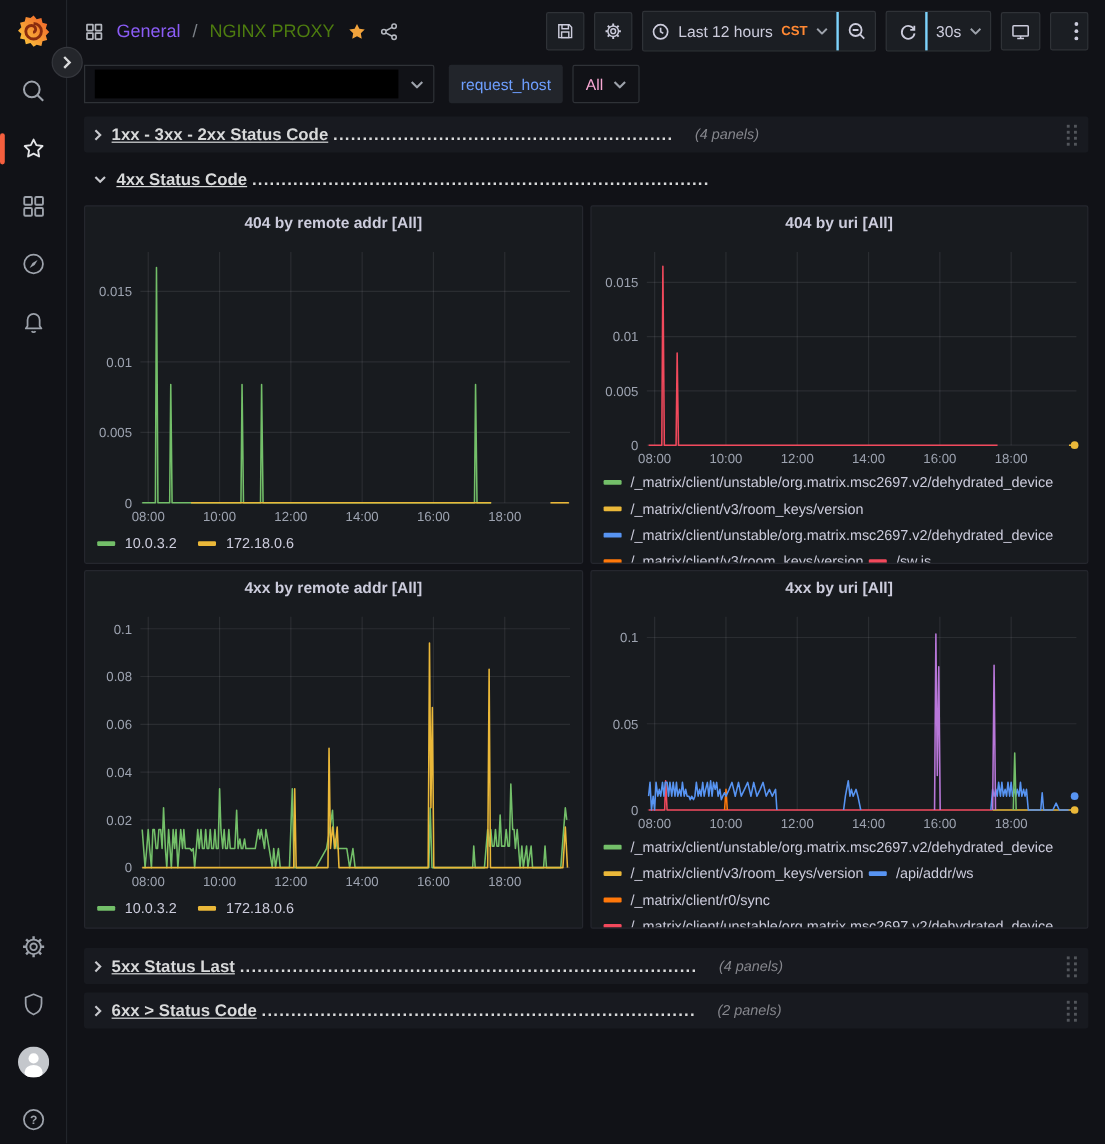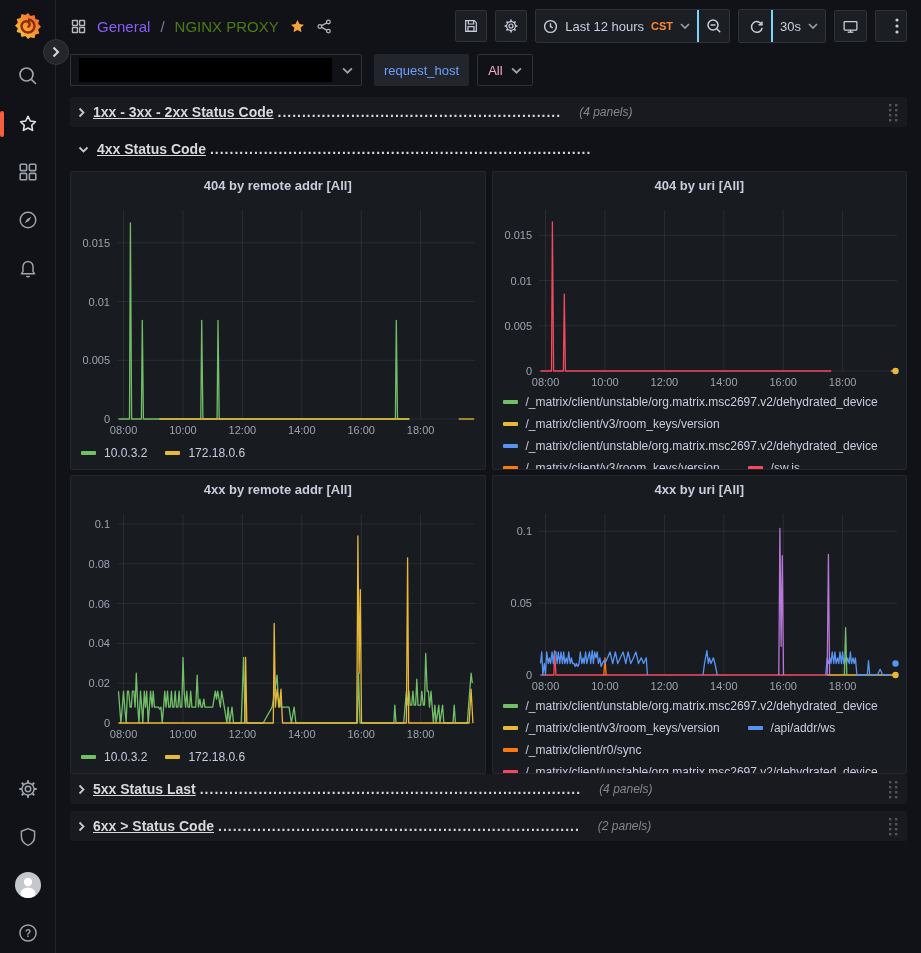--- a/index.html
+++ b/index.html
@@ -58,29 +58,29 @@
   .rowhdr { height:30px; display:flex; align-items:center; padding:0 8px; border-radius:2px;
     position:relative; cursor:pointer; overflow:hidden; white-space:nowrap; }
   .rowhdr.boxed { background:#181A20; }
   .rowhdr .rtitle { font-size:14px; font-weight:700; color:#D8D9DA; margin-left:8px;text-decoration:underline; }
   .rowhdr .rdots { font-size:14px; font-weight:700; color:#D8D9DA; letter-spacing:1px; margin-left:4px; }
   .rowhdr .rcount { font-size:12px; font-style:italic; color:#85868C; margin-left:18px; }
   .rowhdr .rchev { color:#C7C8CD; display:flex; }
   .drag { position:absolute; right:8px; top:6px; cursor:grab; }
   .mb6 { margin-bottom:7px; } .mt3 { margin-top:3px; }
 
-  .panels { display:grid; grid-template-columns:1fr 1fr; gap:5px 6px; margin-bottom:0;border-radius:16px; }
+  .panels { display:grid; grid-template-columns:1fr 1fr; gap:5px 6px; margin-bottom:16px;border-radius:16px; }
   .panel { height:299px; background:#181B1F; border:1px solid #25272E; border-radius:2px;
     display:flex; flex-direction:column; overflow:hidden; }
   .panel-title { height:28px; line-height:28px; text-align:center; color:#CCCCDC; font-size:13px;
     font-weight:600; cursor:pointer; }
   .plot { flex:1; position:relative; cursor:crosshair; }
   .legend { padding:0 8px 2px 10px; overflow:hidden; font-size:12px; color:#CCCCDC; }
   .legend.one-row { height:30px; display:flex; align-items:center; gap:18px; }
-  .legend.wrap { height:78px; display:flex; flex-wrap:wrap; column-gap:28px; align-content:flex-start; line-height:22px;align-items:center; }
+  .legend.wrap { height:78px; display:flex; flex-wrap:wrap; column-gap:4px; align-content:flex-start; line-height:22px;align-items:center; }
   .legend-item { display:inline-flex; align-items:center; gap:8px; cursor:pointer; white-space:nowrap; }
   .swatch { width:15px; height:4px; border-radius:1px; display:inline-block; flex:0 0 auto; }
 </style>
 </head>
 <body>
 
 <nav class="sidebar">
   <div class="logo">
     <svg viewBox="0 0 32 32" width="32" height="32">
       <defs>

